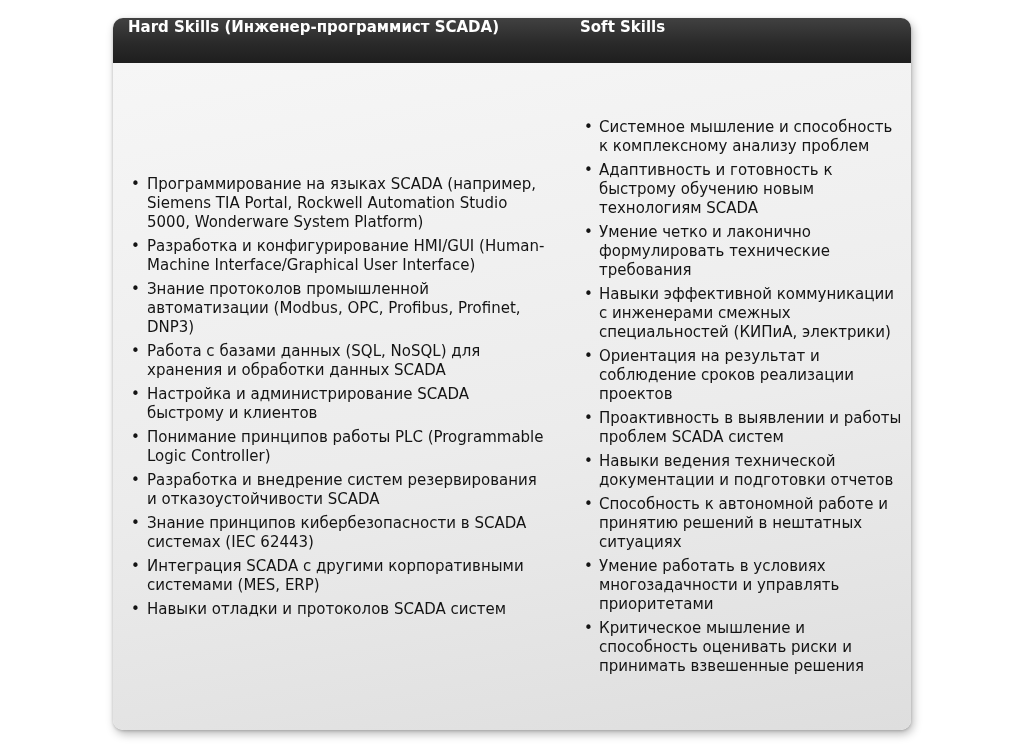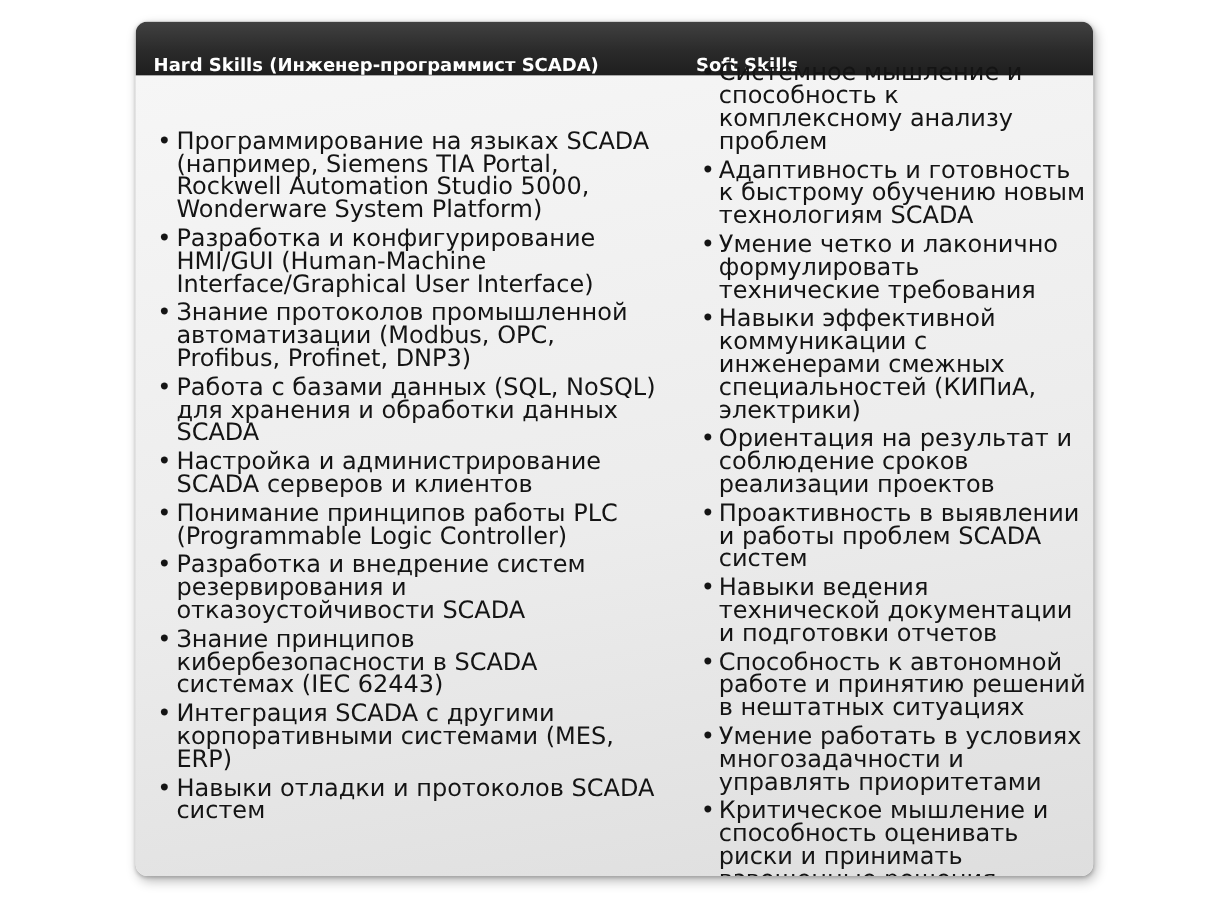--- a/index.html
+++ b/index.html
@@ -25,21 +25,21 @@
     left: 113px; top: 18px;
     width: 798px; height: 712px;
     border-radius: 10px;
     box-shadow: 2px 4px 10px rgba(0,0,0,0.28), 0 1px 3px rgba(0,0,0,0.18);
     overflow: hidden;
   }
   .card-header {
     display: flex;
     height: 45px;
     background: linear-gradient(to bottom, var(--header-bg-top) 0%, #2a2a2a 55%, var(--header-bg-bottom) 100%);
-    align-items: flex-end;
+    align-items: flex-start;
   }
   .header-cell {
     color: var(--header-text);
     font-weight: bold;
     font-size: 15px;
     padding-left: 15px;
     white-space: nowrap;
   }
   .header-cell.left  { width: 452px; }
   .header-cell.right { width: 346px; }
@@ -52,21 +52,21 @@
     display: flex;
     flex-direction: column;
     justify-content: center;
     height: 100%;
   }
   .body-cell.left  { width: 452px; padding: 8px 16px 8px 17px; }
   .body-cell.right { width: 346px; padding: 8px 6px 8px 18px; }
   ul.skills-list {
     list-style: none;
     color: var(--text);
-    font-size: 20px;
+    font-size: 15px;
     line-height: 19px;
   }
   ul.skills-list li {
     position: relative;
     padding-left: 17px;
     margin-bottom: 5px;
   }
   .body-cell.right ul.skills-list li { padding-left: 16px; }
   ul.skills-list li:last-child { margin-bottom: 0; }
   ul.skills-list li::before {
@@ -88,21 +88,21 @@
     </div>
 
     <div class="card-body">
 
       <div class="body-cell left">
         <ul class="skills-list">
           <li>Программирование на языках SCADA (например, Siemens TIA Portal, Rockwell Automation Studio 5000, Wonderware System Platform)</li>
           <li>Разработка и конфигурирование HMI/GUI (Human-Machine Interface/Graphical User Interface)</li>
           <li>Знание протоколов промышленной автоматизации (Modbus, OPC, Profibus, Profinet, DNP3)</li>
           <li>Работа с базами данных (SQL, NoSQL) для хранения и обработки данных SCADA</li>
-          <li>Настройка и администрирование SCADA серверов и клиентов</li>
+          <li>Настройка и администрирование SCADA быстрому и клиентов</li>
           <li>Понимание принципов работы PLC (Programmable Logic Controller)</li>
           <li>Разработка и внедрение систем резервирования и отказоустойчивости SCADA</li>
           <li>Знание принципов кибербезопасности в SCADA системах (IEC 62443)</li>
           <li>Интеграция SCADA с другими корпоративными системами (MES, ERP)</li>
           <li>Навыки отладки и протоколов SCADA систем</li>
         </ul>
       </div>
 
       <div class="body-cell right">
         <ul class="skills-list">

